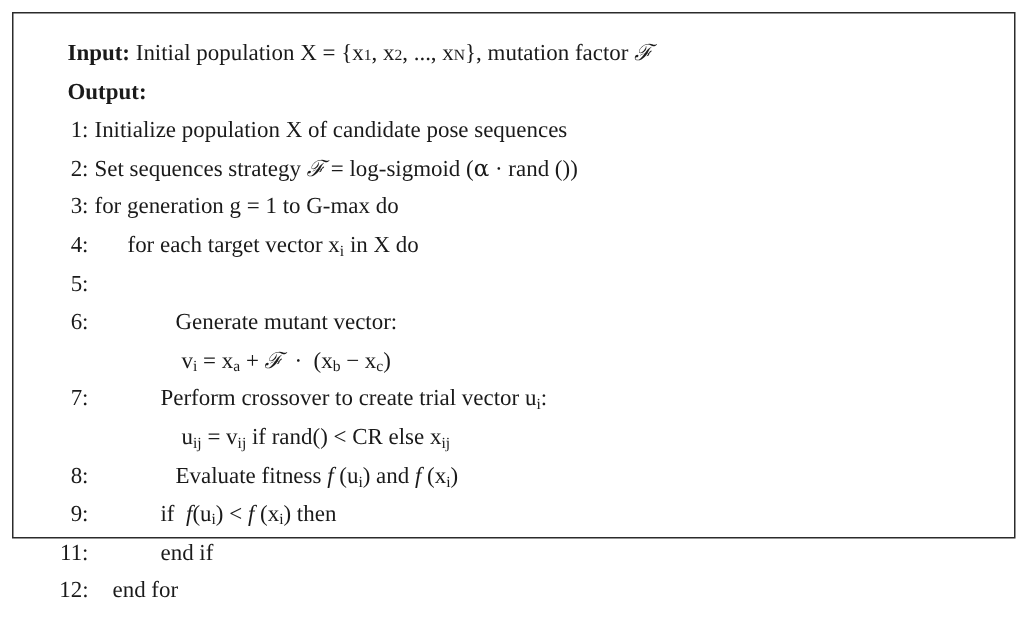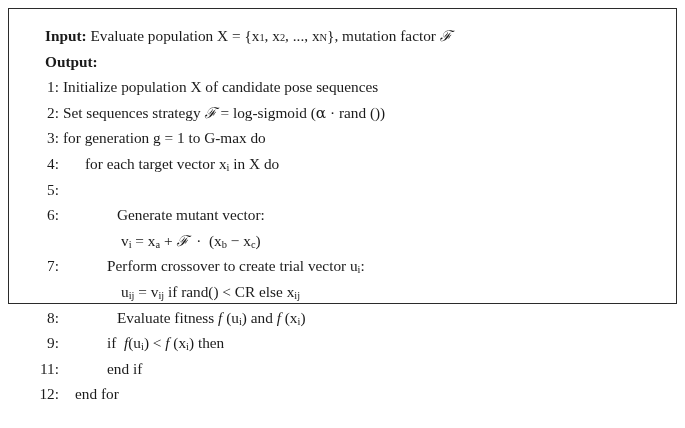--- a/index.html
+++ b/index.html
@@ -12,21 +12,21 @@
     height: 428px;
     font-family: "Liberation Serif", "DejaVu Serif", serif;
     color: #1a1a1a;
     overflow: hidden;
   }
   #algorithm-figure {
     position: absolute;
     left: 8px;
     top: 8px;
     width: 669px;
-    height: 296px;
+    height: 351px;
     border: 1px solid #2b2b2b;
     box-sizing: border-box;
     background: #ffffff;
   }
   .body-block {
     padding: 14px 0 0 0;
   }
   .line {
     display: flex;
     align-items: baseline;
@@ -84,21 +84,21 @@
     font-family: "DejaVu Sans", "Liberation Sans", sans-serif;
     font-size: 0.9em;
   }
 </style>
 </head>
 <body>
 
 <div id="algorithm-figure">
   <div class="body-block">
 
-    <div class="line hdr"><span class="kw">Input:</span><span> Evaluate population X = {x</span><sub>1</sub><span>, x</span><sub>2</sub><span>, ..., x</span><sub>N</sub><span>}, mutation factor </span><span class="scriptf">ℱ</span></div>
+    <div class="line hdr"><span class="kw">Input:</span><span> Initial population X = {x</span><sub>1</sub><span>, x</span><sub>2</sub><span>, ..., x</span><sub>N</sub><span>}, mutation factor </span><span class="scriptf">ℱ</span></div>
 
     <div class="line hdr"><span class="kw">Output:</span></div>
 
     <div class="line"><span class="num">1:</span><span class="txt i0">Initialize population X of candidate pose sequences</span></div>
 
     <div class="line"><span class="num">2:</span><span class="txt i0"><span>Set sequences strategy </span><span class="scriptf">ℱ</span><span> = log-sigmoid (</span><span class="greek">α</span><span> · rand ())</span></span></div>
 
     <div class="line"><span class="num">3:</span><span class="txt i0">for generation g = 1 to G-max do</span></div>
 
     <div class="line"><span class="num">4:</span><span class="txt i1"><span>for each target vector x</span><sub>i</sub><span> in X do</span></span></div>

